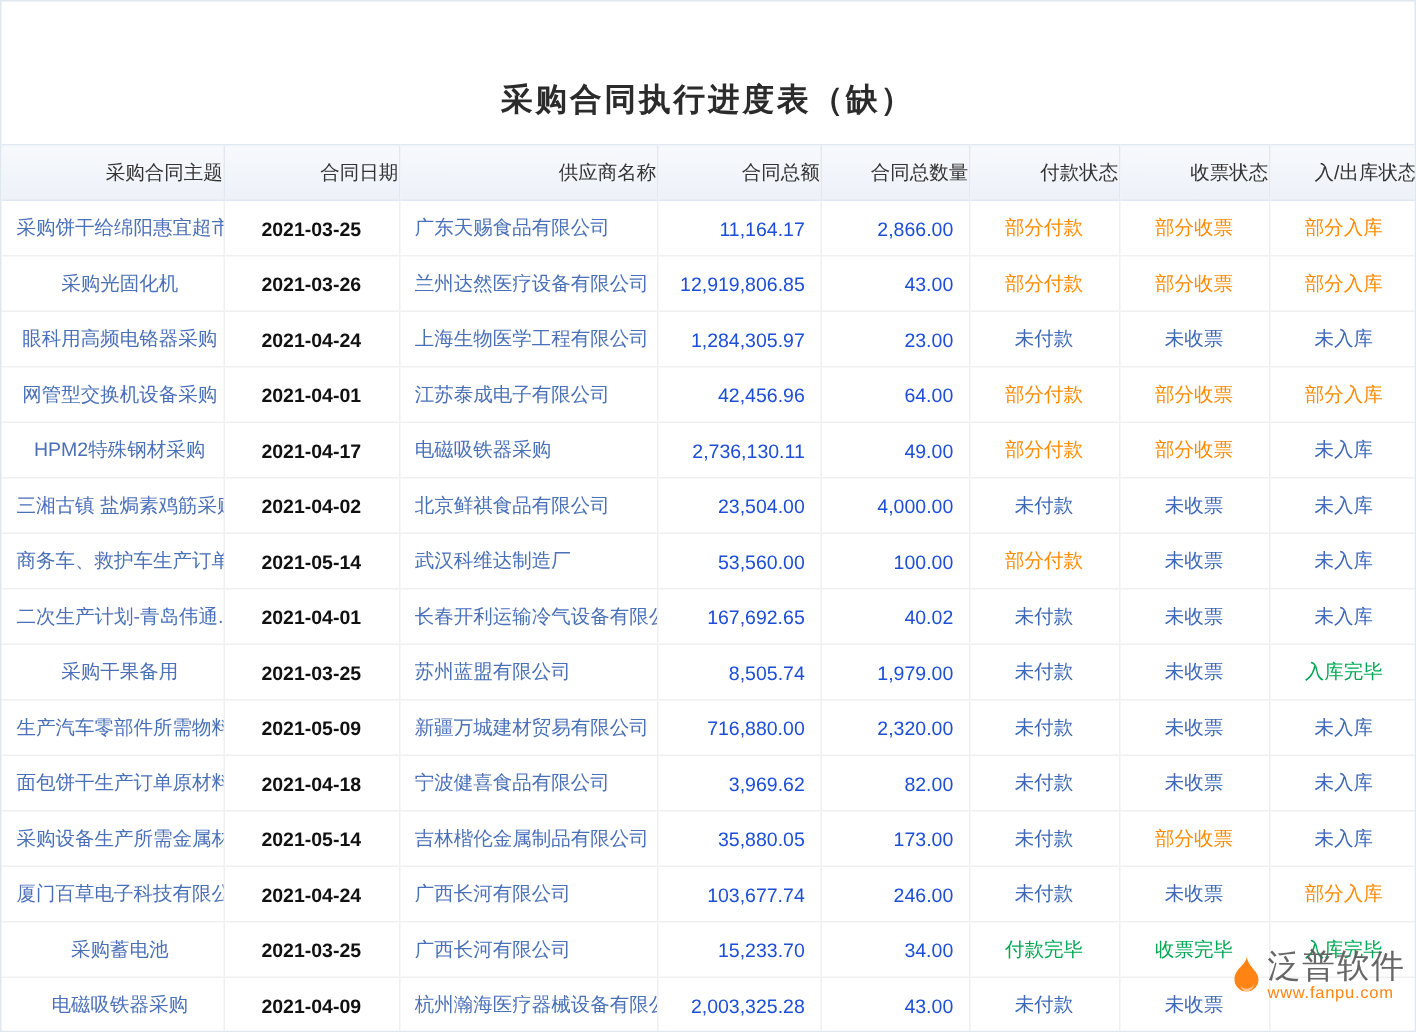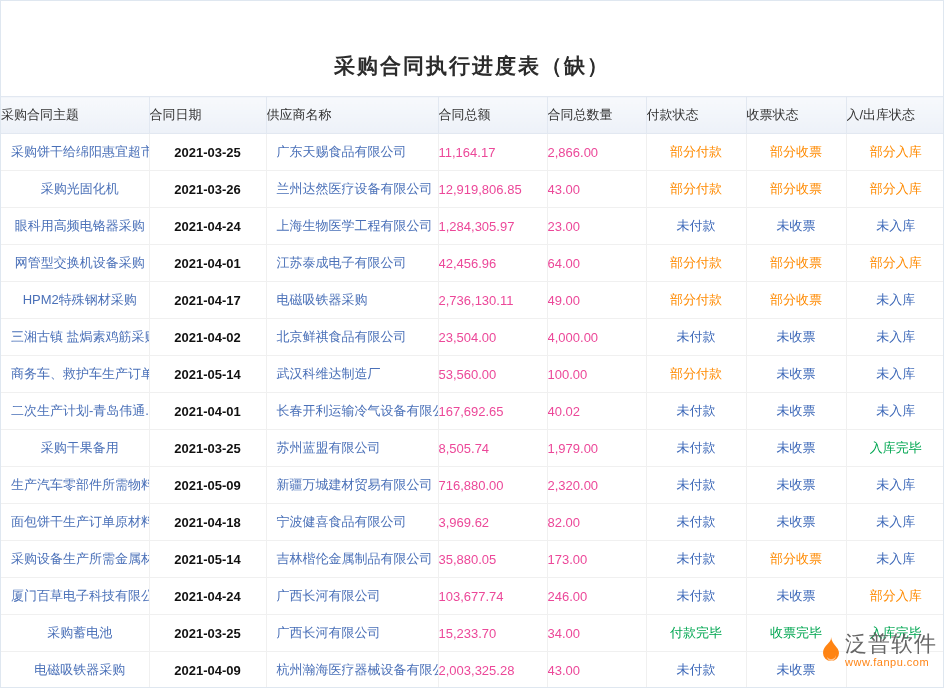--- a/index.html
+++ b/index.html
@@ -34,21 +34,21 @@
     width: 942px;
     border-collapse: collapse;
     table-layout: fixed;
   }
   thead th {
     height: 37px;
     background: linear-gradient(#f7f9fc, #edf1f8);
     font-size: 13px;
     font-weight: 500;
     color: #333;
-    text-align: left;
+    text-align: right;
     border-top: 1px solid #e2e8f1;
     border-bottom: 1px solid #e2e8f1;
     border-left: 1px solid #e2e8f1;
     white-space: nowrap;
     overflow: hidden;
   }
   thead th:first-child { border-left: none; }
   tbody td {
     height: 37px;
     font-size: 13px;
@@ -56,21 +56,21 @@
     border-bottom: 1px solid #f0f0f0;
     border-left: 1px solid #f0f0f0;
     white-space: nowrap;
     overflow: hidden;
     background: #fff;
   }
   tbody td:first-child { border-left: none; }
   .c-subject { text-align: center; padding-left: 10px; }
   .c-supplier { text-align: left; padding-left: 10px; }
   .c-date { text-align: center; font-weight: 700; color: #111; }
-  .c-amount, .c-qty { padding-right: 10px; color: #ec4899; }
+  .c-amount, .c-qty { text-align: right; padding-right: 10px; color: #1d4ed8; }
   .c-status { text-align: center; }
   .link { color: #4a70b8; cursor: pointer; }
   .watermark {
     position: absolute;
     right: 6px;
     bottom: 18px;
     display: flex;
     align-items: center;
     gap: 4px;
     opacity: 0.92;

